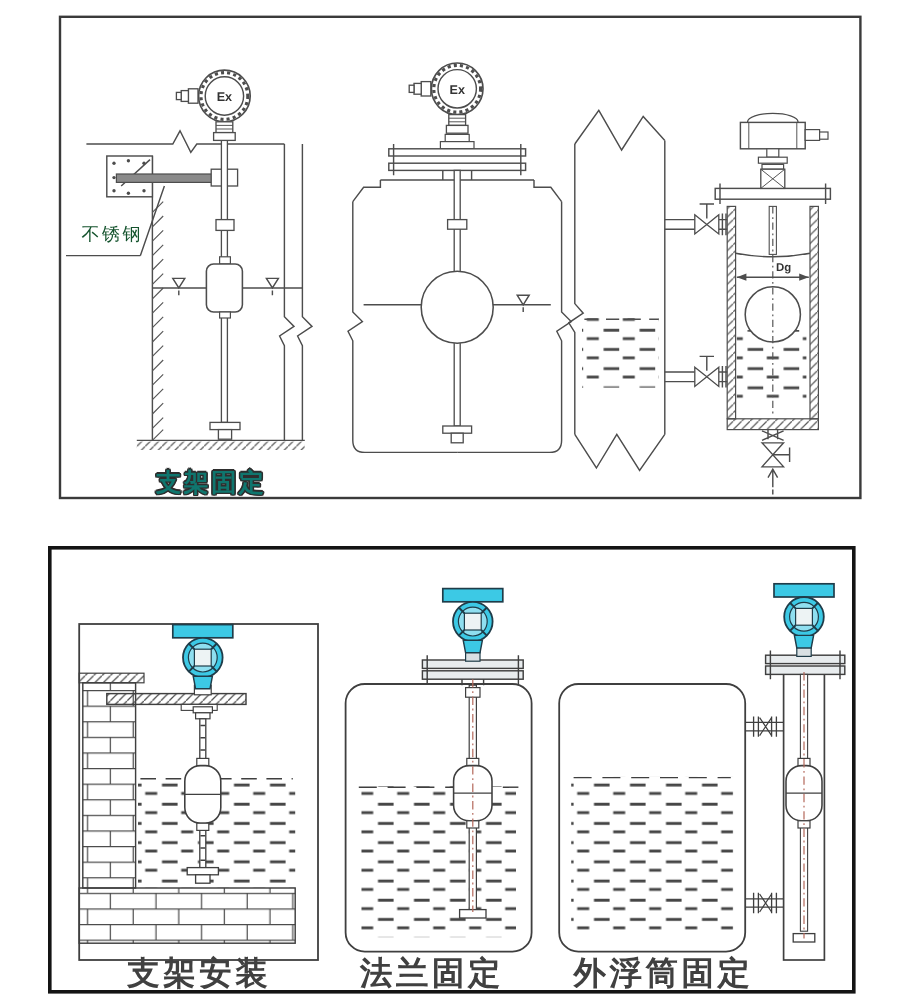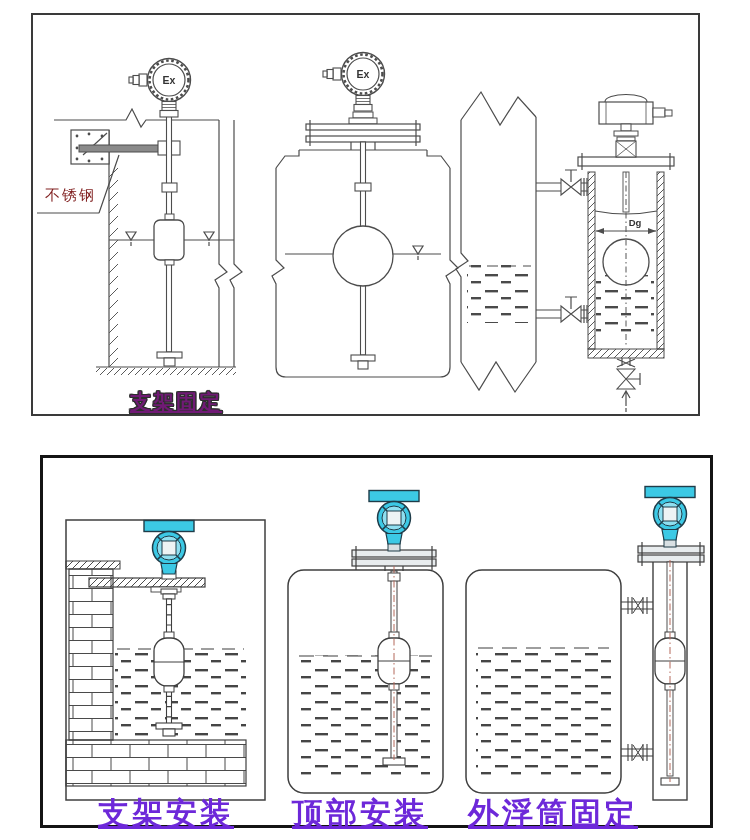--- a/index.html
+++ b/index.html
@@ -1,27 +1,27 @@
 <!DOCTYPE html>
 <html><head>
 <meta charset="utf-8">
 <style>
   html,body{margin:0;padding:0;background:#fff;}
   #stage{position:relative;width:750px;height:840px;background:#fff;overflow:hidden;
          font-family:"Liberation Sans","DejaVu Sans",sans-serif;}
   .panel{position:absolute;background:#fff;box-sizing:border-box;}
-  #top-panel{left:31px;top:13px;width:669px;height:403px;border:2px solid #3a3a3a;}
+  #top-panel{left:49px;top:13px;width:669px;height:403px;border:2px solid #3a3a3a;}
   #bottom-panel{left:40px;top:455px;width:673px;height:373px;border:3px solid #141414;}
   .panel svg{display:block;}
   .cap{position:absolute;white-space:nowrap;transform:translateX(-50%);}
-  .cap-outline{font-size:21px;font-weight:700;letter-spacing:2px;color:#701a75;
+  .cap-outline{font-size:21px;font-weight:700;letter-spacing:2px;color:#0f766e;
     text-shadow:1.2px 0 #2e2e2e,-1.2px 0 #2e2e2e,0 1.2px #2e2e2e,0 -1.2px #2e2e2e,
-                1px 1px #2e2e2e,-1px -1px #2e2e2e,1px -1px #2e2e2e,-1px 1px #2e2e2e;text-decoration:underline;}
-  .cap-solid{font-size:31px;font-weight:900;letter-spacing:3px;color:#6d28d9;text-decoration:underline;}
-  .annot{position:absolute;font-size:15px;color:#7f1d1d;letter-spacing:2px;}
+                1px 1px #2e2e2e,-1px -1px #2e2e2e,1px -1px #2e2e2e,-1px 1px #2e2e2e;}
+  .cap-solid{font-size:27px;font-weight:900;letter-spacing:3px;color:#404040;}
+  .annot{position:absolute;font-size:15px;color:#14532d;letter-spacing:2px;margin-left:23px;}
   .lineart{stroke:#4d4d4d;fill:none;stroke-width:1.2;}
   text.drawing-text{fill:#333;font-family:"Liberation Sans","DejaVu Sans",sans-serif;}
 </style>
 </head>
 <body>
 
 <div id="stage">
 
   <div id="top-panel" class="panel">
     <svg width="665" height="399" viewBox="0 0 665 399">
@@ -265,15 +265,15 @@
         <rect x="622" y="226" width="10" height="6" fill="#fff" stroke="#3f3f3f" stroke-width="1"></rect>
         <rect x="618" y="320" width="18" height="7" fill="#fff" stroke="#3f3f3f" stroke-width="1.1"></rect>
         <path d="M627,102 V324" stroke="#B4685A" stroke-width="1" stroke-dasharray="7 3 1.5 3" fill="none"></path>
         <rect x="621" y="81" width="12" height="8" fill="#D9E0E3" stroke="#1F3C49" stroke-width="1"></rect>
         <use href="#tealhead" transform="translate(627,56)"></use>
       </g>
     </svg>
   </div>
 
   <div class="cap cap-solid" style="left:166px;top:793px;">支架安装</div>
-  <div class="cap cap-solid" style="left:360px;top:793px;">顶部安装</div>
+  <div class="cap cap-solid" style="left:360px;top:793px;">法兰固定</div>
   <div class="cap cap-solid" style="left:553px;top:793px;">外浮筒固定</div>
 </div>
 
 </body></html>

